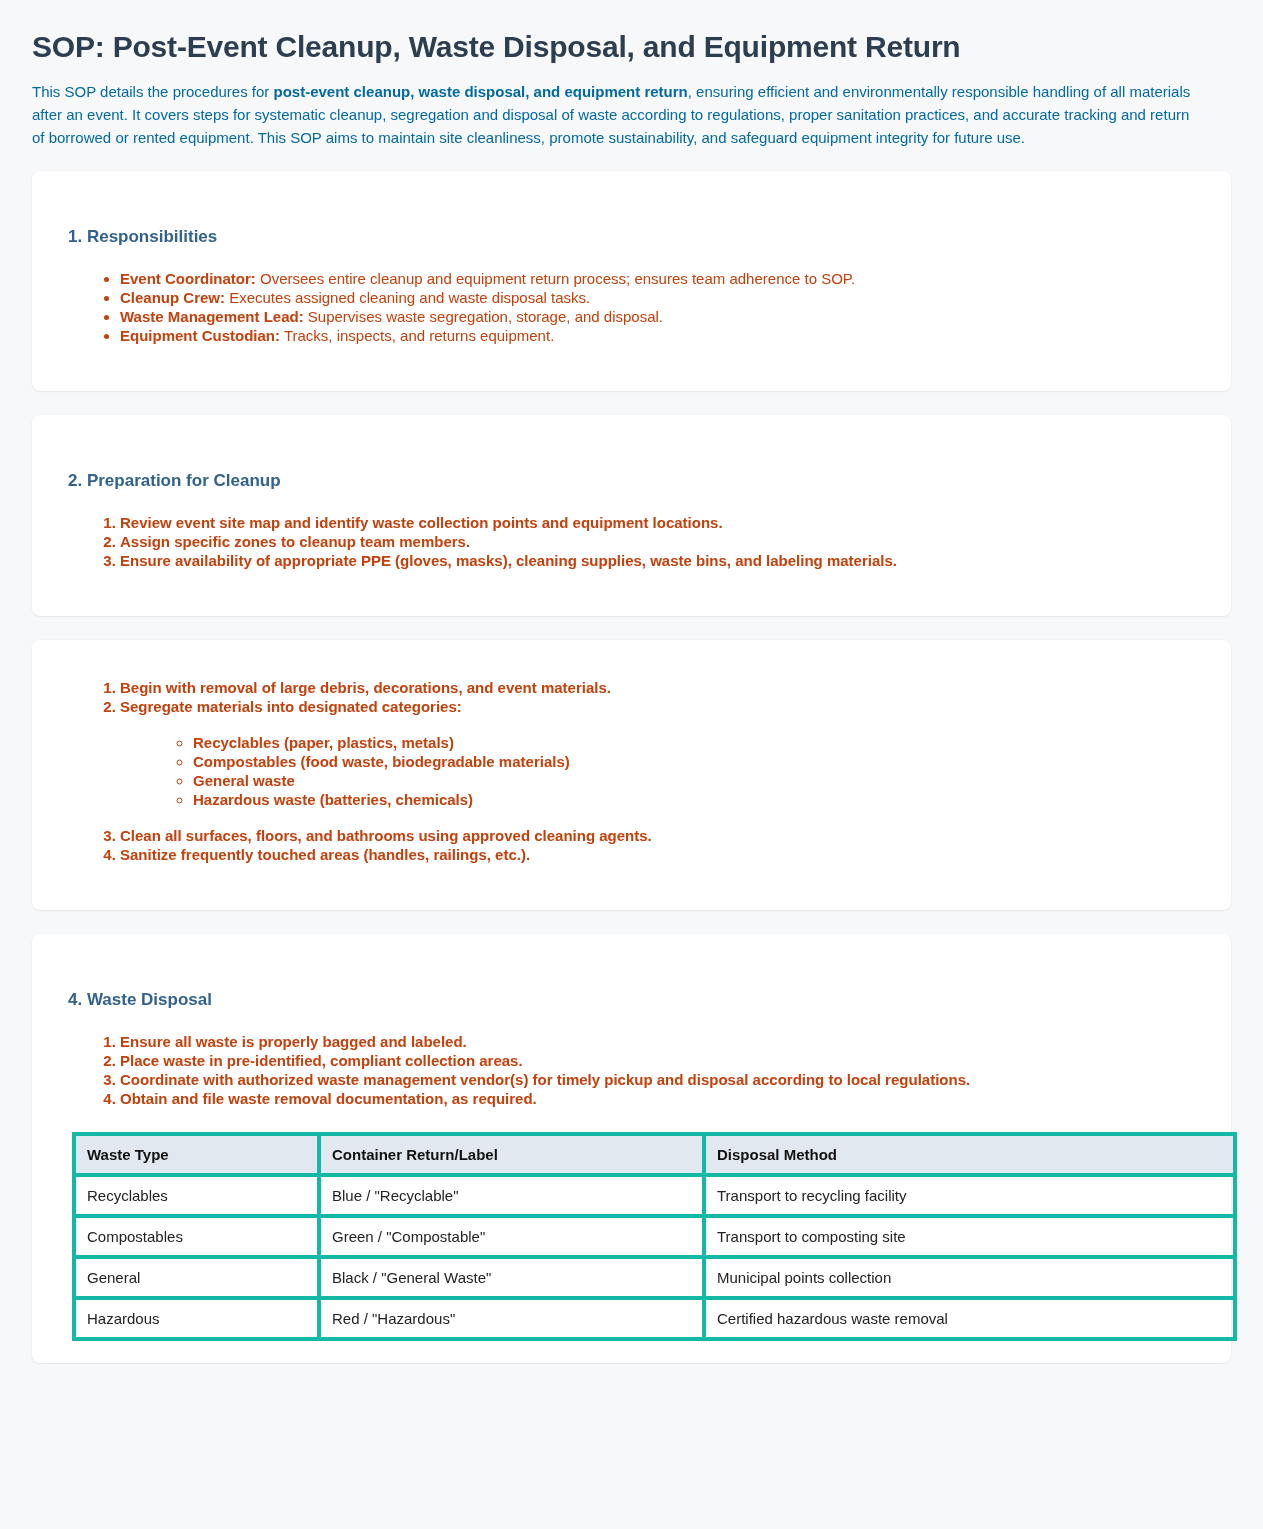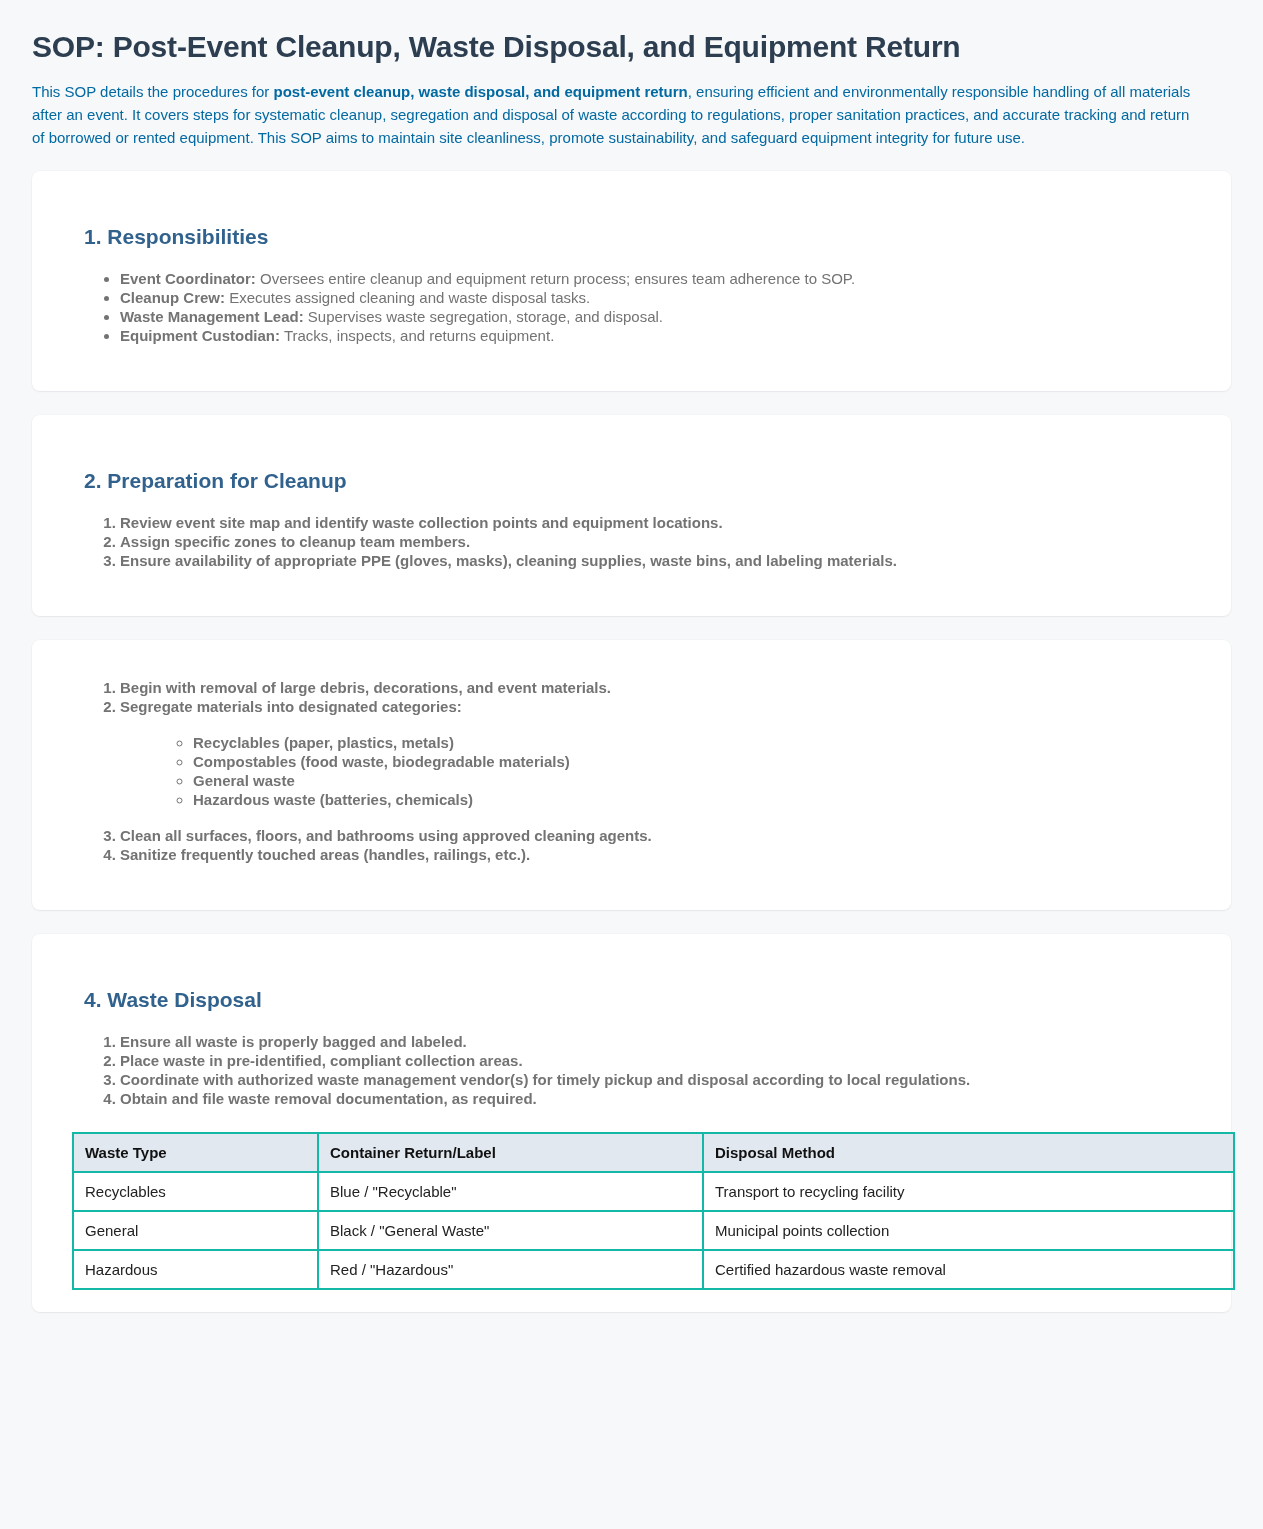--- a/index.html
+++ b/index.html
@@ -45,36 +45,36 @@
   }
   .card {
     background: #ffffff;
     border-radius: 8px;
     box-shadow: 0 1px 2px rgba(16, 24, 40, 0.06), 0 0 0 1px rgba(16,24,40,0.015);
     margin-bottom: 24px;
     padding: 20px 20px 20px 20px;
     box-sizing: border-box;
   }
   .card h2 {
-    margin: 32px 0 0 32px;
-    font-size: 21px;
+    margin: 32px 0 0 16px;
+    font-size: 17px;
     line-height: 28px;
     font-weight: bold;
     color: #31628d;
   }
   .card-body {
     margin-top: 18px;
   }
   .card-body ul,
   .card-body ol {
     margin: 0;
     padding-left: 68px;
     font-size: 15px;
     line-height: 19px;
-    color: #737373;
+    color: #c2410c;
   }
   .card-body ul { list-style-type: disc; }
   .card-body ol { list-style-type: decimal; font-weight: bold; }
   .card-body li {
     margin: 0 0 0 0;
     padding: 0;
   }
   .card-body ul.sub {
     list-style-type: circle;
     padding-left: 56px;
@@ -90,21 +90,21 @@
 
   table.waste-table {
     border-collapse: collapse;
     width: 1161px;
     margin: 24px 0 0 20px;
     font-size: 15px;
     table-layout: fixed;
   }
   table.waste-table th,
   table.waste-table td {
-    border: 2px solid #14b8a6;
+    border: 4px solid #14b8a6;
     padding: 9px 11px;
     text-align: left;
     vertical-align: middle;
     line-height: 19px;
     color: #222222;
     overflow: hidden;
   }
   table.waste-table th {
     background: #e2e8f0;
     font-weight: bold;
@@ -190,20 +190,25 @@
               <th>Disposal Method</th>
             </tr>
           </thead>
           <tbody>
             <tr>
               <td>Recyclables</td>
               <td>Blue / "Recyclable"</td>
               <td>Transport to recycling facility</td>
             </tr>
             <tr>
+              <td>Compostables</td>
+              <td>Green / "Compostable"</td>
+              <td>Transport to composting site</td>
+            </tr>
+            <tr>
               <td>General</td>
               <td>Black / "General Waste"</td>
               <td>Municipal points collection</td>
             </tr>
             <tr>
               <td>Hazardous</td>
               <td>Red / "Hazardous"</td>
               <td>Certified hazardous waste removal</td>
             </tr>
           </tbody>

